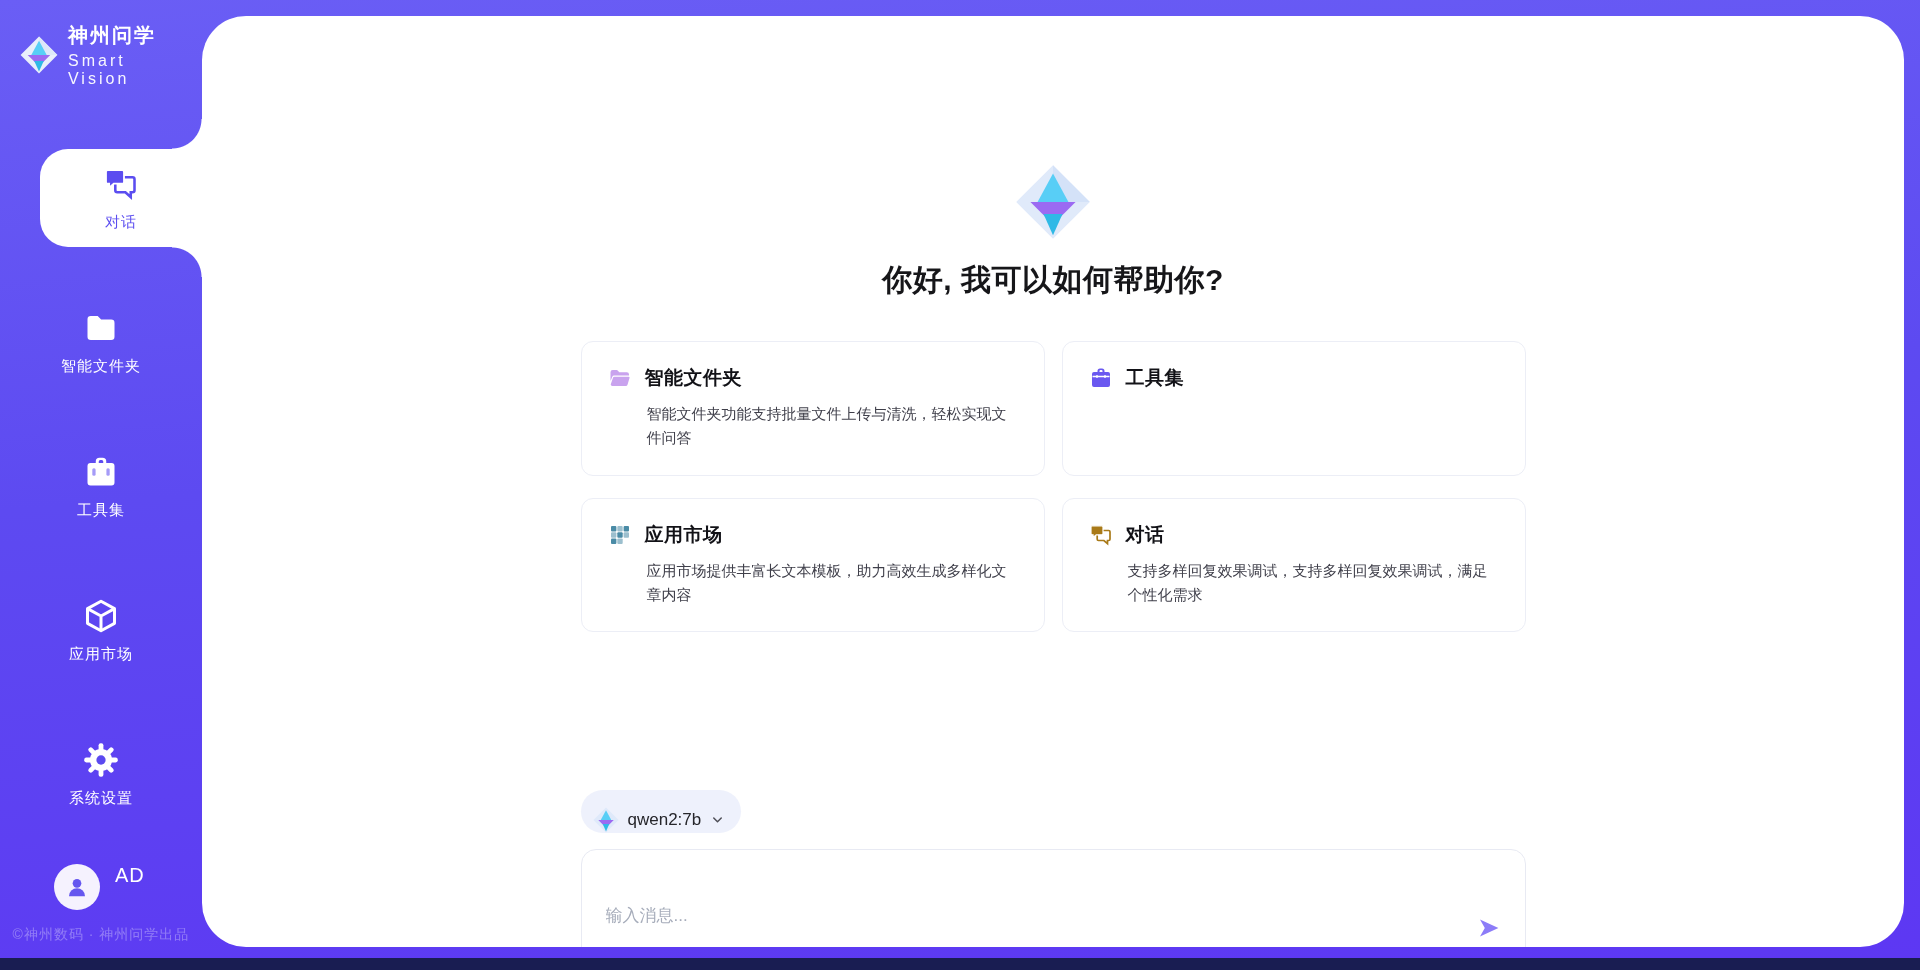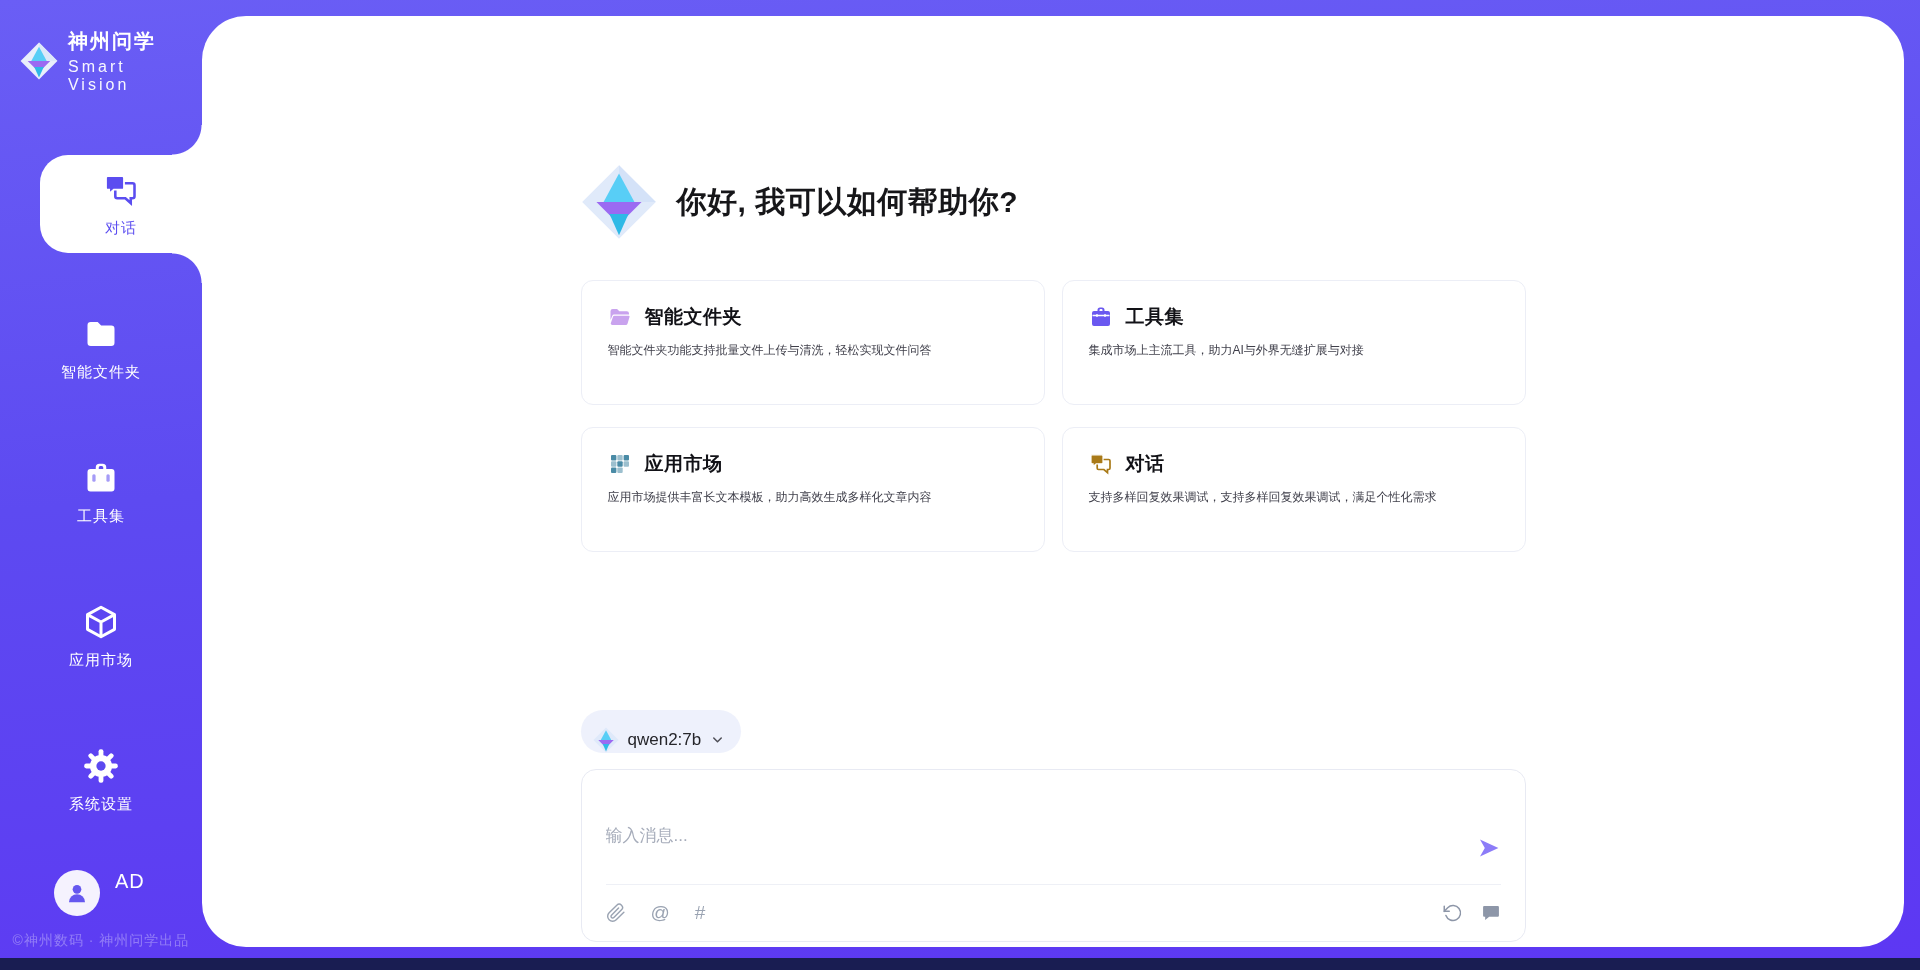--- a/index.html
+++ b/index.html
@@ -6,21 +6,21 @@
   html,body { width:1920px; height:970px; overflow:hidden; }
   body {
     font-family:"Liberation Sans","DejaVu Sans",sans-serif;
     position:relative;
     background:linear-gradient(175deg,#6a5ef5 0%, #5d4af1 45%, #5d37f3 100%);
   }
   
   .bottom-bar { position:absolute; left:0; right:0; bottom:0; height:12px; background:#191d52; }
 
   
-  .sidebar { position:absolute; left:0; top:8px; width:168px; height:958px; }
+  .sidebar { position:absolute; left:0; top:2px; width:168px; height:958px; }
   .logo { position:absolute; top:20px; left:20px; display:flex; align-items:center; gap:10px; }
   .logo svg { width:48px; height:48px; }
   .logo-text { display:flex; flex-direction:column; color:#fff; }
   .logo-title { font-size:20px; font-weight:700; letter-spacing:2px; }
   .logo-sub { font-size:16px; letter-spacing:3px; margin-top:3px; opacity:.95; }
 
   .nav { position:absolute; top:147px; left:0; width:202px; }
   .nav-item {
     height:98px; margin-bottom:46px; display:flex; flex-direction:column;
     align-items:center; justify-content:center; gap:9px; cursor:pointer;
@@ -51,33 +51,33 @@
     color:rgba(255,255,255,.32); font-size:14px; letter-spacing:1px; white-space:nowrap;
   }
 
   
   .main {
     position:absolute; left:202px; top:16px; right:16px; bottom:23px;
     background:#ffffff; border-radius:44px; overflow:hidden;
   }
   .content { width:945px; margin:0 auto; padding-top:148px; }
 
-  .greeting { display:flex; align-items:center; gap:20px; }
+  .greeting { display:flex; align-items:center; gap:20px;flex-direction:column; }
   .greeting svg { width:76px; height:76px; }
   .greeting h1 { font-size:30px; font-weight:700; color:#161619; letter-spacing:.5px; }
 
   .cards { margin-top:40px; display:grid; grid-template-columns:1fr 1fr; column-gap:17px; row-gap:22px; }
   .card {
     border:1px solid #eceef6; border-radius:12px; background:#fff;
     padding:23px 26px 24px 26px; min-height:125px; cursor:pointer;
   }
   .card-head { display:flex; align-items:center; gap:13px; }
   .card-head svg { width:24px; height:24px; flex:0 0 auto; }
   .card-title { font-size:19px; font-weight:700; color:#121217; letter-spacing:.5px; }
-  .card-desc { margin-top:11px; font-size:12px; line-height:1.62; color:#3f3f4a; }
+  .card-desc { margin-top:11px; font-size:15px; line-height:1.62; color:#3f3f4a;margin-left:39px; }
 
   
   .composer { margin-top:158px; }
   .model-select {
     display:inline-flex; align-items:center; gap:9px; cursor:pointer;
     background:#eef1fc; border-radius:22px; padding:24px 16px 8px 12px; height:43px;
   }
   .model-select svg.mini-logo { width:26px; height:26px; }
   .model-name { font-size:17px; color:#26262b; }
   .model-select .chev { width:15px; height:15px; color:#4f4f57; }
@@ -223,21 +223,20 @@
       </div>
 
       <div class="card">
         <div class="card-head">
           <svg viewBox="0 0 24 24" style="color:#6a58f0">
             <path d="M8.5 6V5A2.5 2.5 0 0 1 11 2.5h2A2.5 2.5 0 0 1 15.5 5v1H19a2 2 0 0 1 2 2v11a2 2 0 0 1-2 2H5a2 2 0 0 1-2-2V8a2 2 0 0 1 2-2h3.5zm2 0h3V5a1 1 0 0 0-1-1h-1a1 1 0 0 0-1 1v1z" fill="currentColor"></path>
             <path d="M3.5 10.5h17M8 9v3M16 9v3" stroke="#ffffff" stroke-width="1.3" fill="none"></path>
           </svg>
           <span class="card-title">工具集</span>
         </div>
-        <div class="card-desc">集成市场上主流工具，助力AI与外界无缝扩展与对接</div>
       </div>
 
       <div class="card">
         <div class="card-head">
           <svg viewBox="0 0 24 24" style="color:#4a8ba6">
             <g fill="currentColor">
               <rect x="3" y="3" width="5.4" height="5.4" rx="1"></rect>
               <rect x="9.3" y="3" width="5.4" height="5.4" rx="1" opacity=".55"></rect>
               <rect x="15.6" y="3" width="5.4" height="5.4" rx="1"></rect>
               <rect x="3" y="9.3" width="5.4" height="5.4" rx="1" opacity=".55"></rect>

